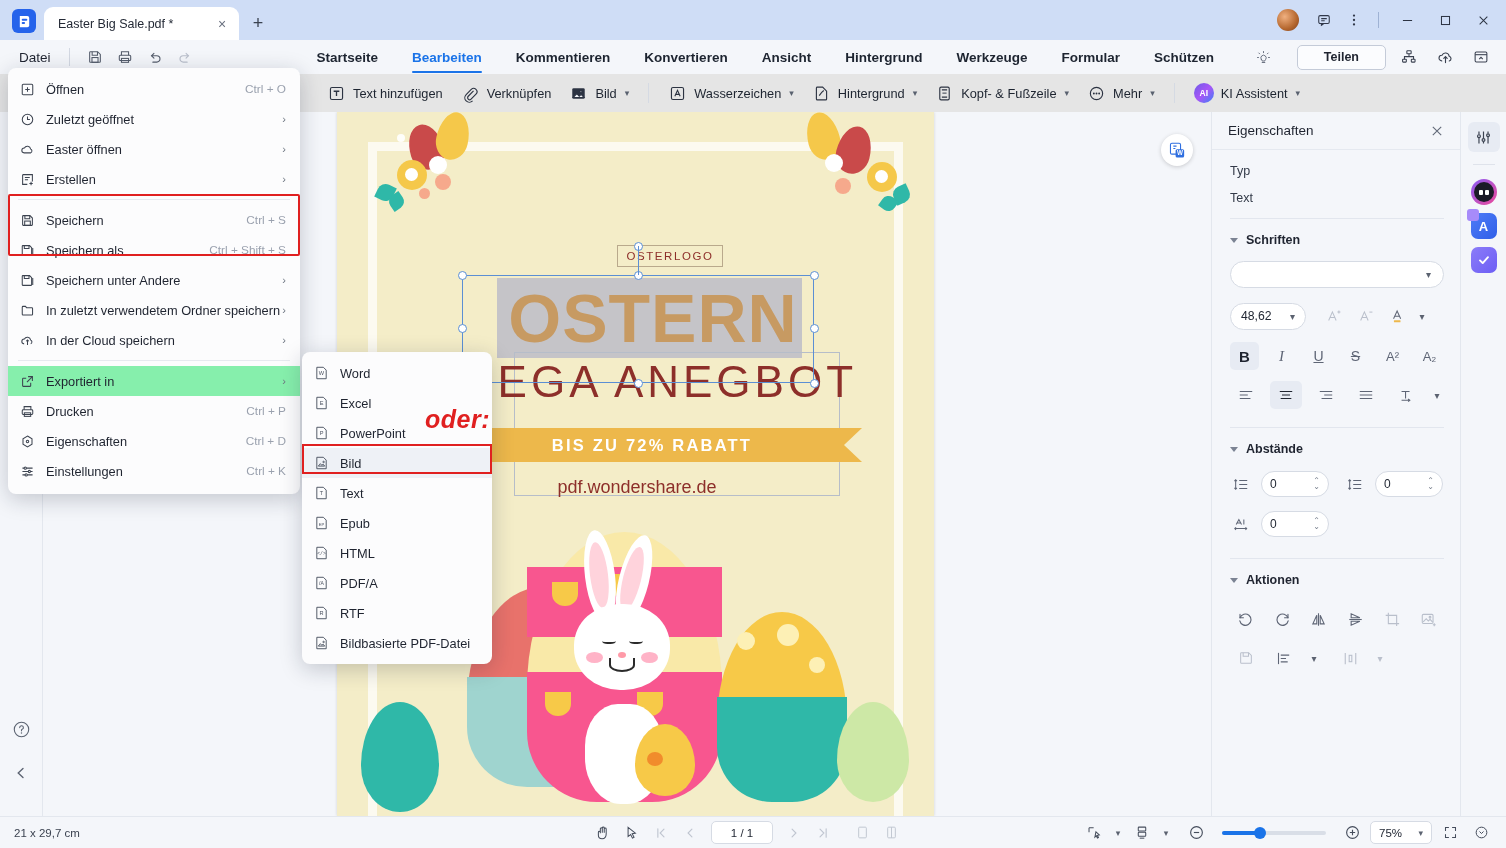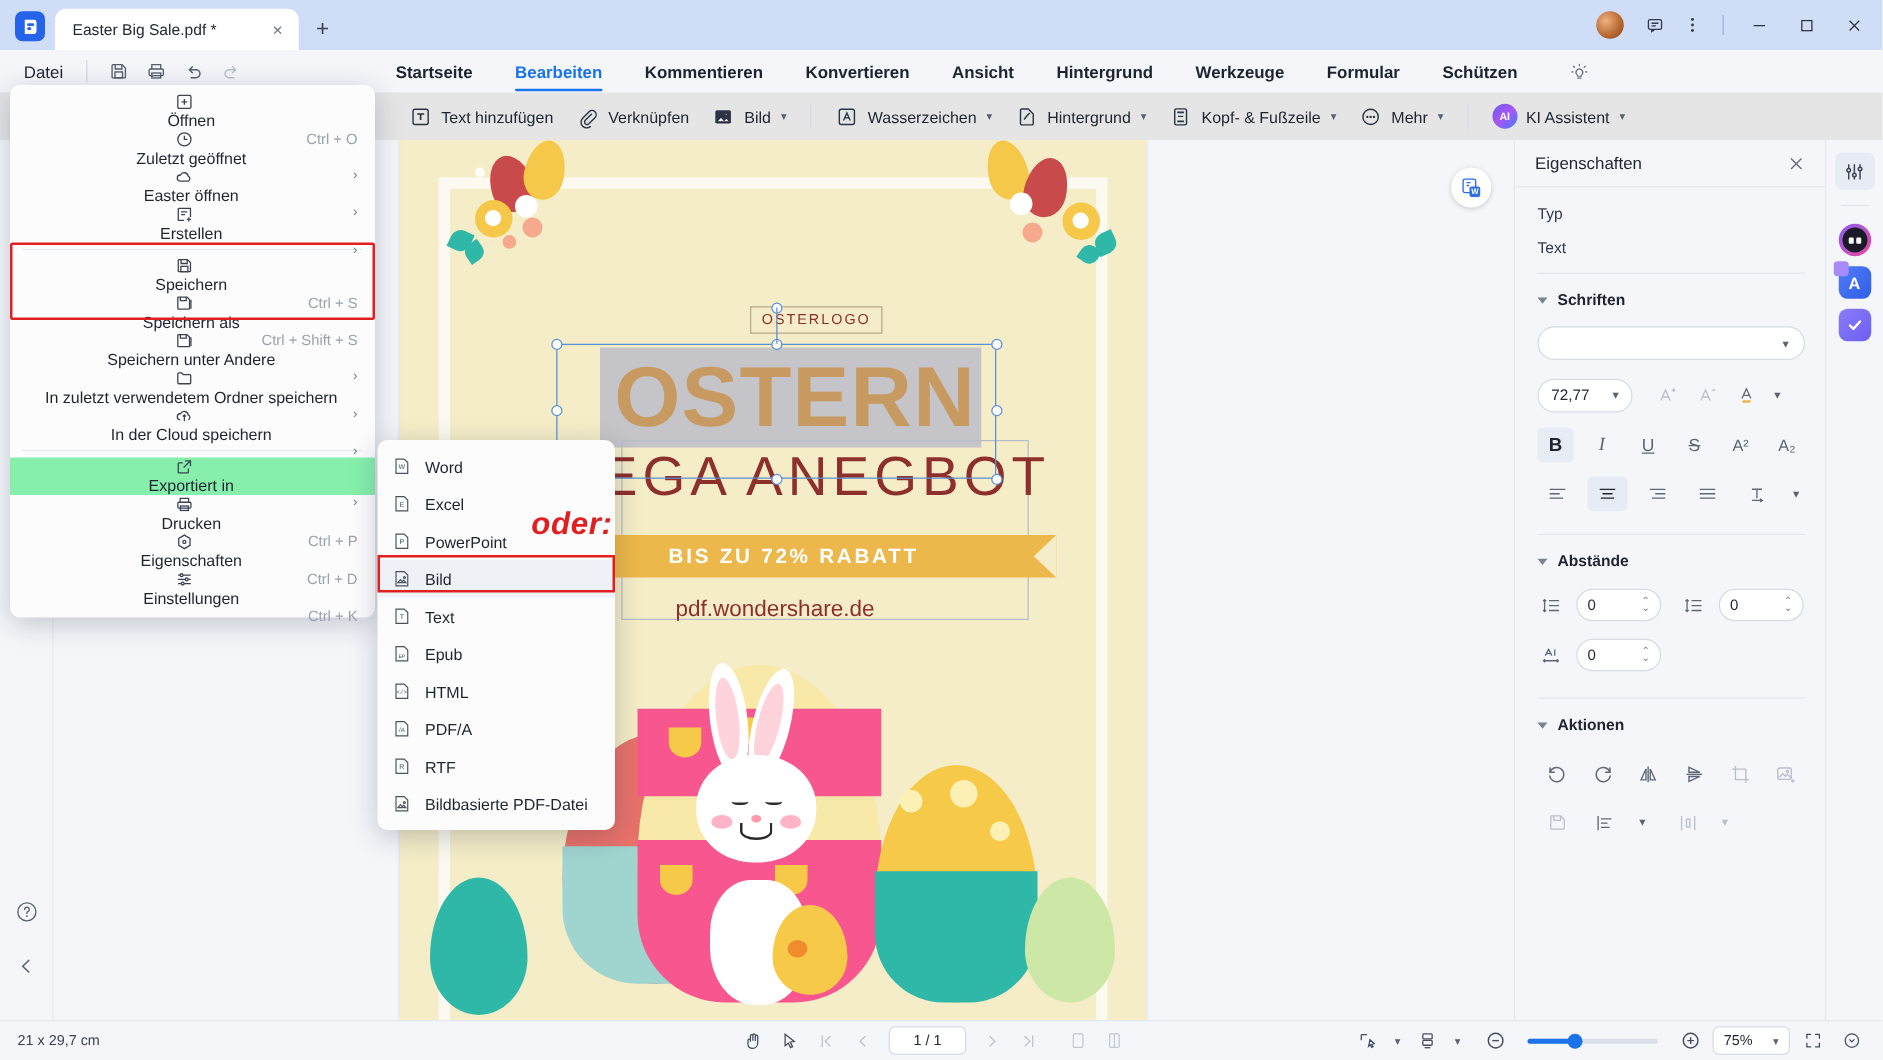--- a/index.html
+++ b/index.html
@@ -119,21 +119,21 @@
   }
   .rail-bottom { margin-top: auto; display: flex; flex-direction: column; align-items: center; gap: 18px; padding-bottom: 30px; }
   .rail-icon { width: 26px; height: 26px; display: flex; align-items: center; justify-content: center; color: #5b6371; }
 
   
   .docarea {
     position: absolute; left: 43px; top: 112px; width: 1168px; height: 704px;
     background: #f4f6fa; overflow: hidden;
   }
   .page {
-    position: absolute; left: 277px; top: 0px; width: 597px; height: 704px;
+    position: absolute; left: 294px; top: 0px; width: 597px; height: 704px;
     background: #f4edc8; box-shadow: 0 0 3px rgba(0,0,0,.14);
   }
   .page-inner-border {
     position: absolute; left: 31px; top: 30px; right: 31px; bottom: 0;
     border: 9px solid rgba(255,255,255,.72); border-bottom: none;
   }
   .wbadge {
     position: absolute; left: 1118px; top: 22px;
     width: 32px; height: 32px; border-radius: 50%; background: #fff;
     box-shadow: 0 1px 4px rgba(0,0,0,.18);
@@ -269,21 +269,21 @@
   .zoombox .cv { margin-left: auto; font-size: 9px; color: #5b6270; }
 
   
   .filemenu {
     position: absolute; left: 8px; top: 68px; width: 292px;
     background: #fcfcfd; border-radius: 8px; box-shadow: 0 5px 22px rgba(20,28,48,.22);
     padding: 6px 0 8px 0; z-index: 60;
   }
   .fm-item {
     height: 30px; display: flex; align-items: center; padding: 0 14px 0 12px;
-    font-size: 12.8px; color: #1f2430; position: relative; flex-direction: column;
+    font-size: 12.8px; color: #1f2430; position: relative;
   }
   .fm-item.hl { background: #86efac; }
   .fm-ico { width: 26px; display: flex; align-items: center; color: #3c4350; }
   .fm-label { }
   .fm-short { margin-left: auto; font-size: 11.8px; color: #9aa1ae; }
   .fm-arrow { margin-left: auto; font-size: 11px; color: #6e7682; }
   .fm-sep { height: 1px; background: #e6e9ef; margin: 5px 10px; }
   .redbox {
     position: absolute; left: 8px; width: 292px; border: 2px solid #e02020;
     border-radius: 2px; pointer-events: none; z-index: 61;
@@ -404,20 +404,44 @@
       <div class="rtab">Schützen</div>
       <div class="bulb">
         <svg width="15" height="15" viewBox="0 0 18 18" fill="none" stroke="currentColor" stroke-width="1.15" stroke-linecap="round">
             <path d="M9 3.2v-1.4M4.4 4.6L3.4 3.6M13.6 4.6l1-1M3 9H1.8M16.2 9H15"></path>
             <path d="M6.6 11.6a3.2 3.2 0 1 1 4.8 0c-.5.5-.7 1-.7 1.6H7.3c0-.6-.2-1.1-.7-1.6z"></path>
             <path d="M7.4 15h3.2"></path>
           </svg>
       </div>
     </div>
 
+    <div class="ribbon-right">
+      <div class="teilen-btn">Teilen</div>
+      <div class="rr-icon">
+        <svg width="16" height="16" viewBox="0 0 18 18" fill="none" stroke="currentColor" stroke-width="1.2">
+            <rect x="6.6" y="2" width="4.8" height="3.4" rx=".6"></rect>
+            <rect x="1.8" y="11.6" width="4.2" height="3.2" rx=".6"></rect>
+            <rect x="11.6" y="11.6" width="4.2" height="3.2" rx=".6"></rect>
+            <path d="M9 5.4v3.2M3.9 11.6V8.6h10.2v3"></path>
+          </svg>
+      </div>
+      <div class="rr-icon">
+        <svg width="17" height="17" viewBox="0 0 18 18" fill="none" stroke="currentColor" stroke-width="1.2" stroke-linecap="round">
+            <path d="M5 12.6a3 3 0 0 1 .3-6 4 4 0 0 1 7.6 1.1 2.6 2.6 0 0 1 .1 5"></path>
+            <path d="M9 14.4V8.2M7.2 9.9L9 8.1l1.8 1.8"></path>
+          </svg>
+      </div>
+      <div class="rr-icon">
+        <svg width="16" height="16" viewBox="0 0 18 18" fill="none" stroke="currentColor" stroke-width="1.2">
+            <rect x="2.4" y="3.4" width="13.2" height="11.2" rx="1.4"></rect>
+            <path d="M2.4 6.4h13.2"></path>
+            <path d="M7 11.4L9 9.4l2 2"></path>
+          </svg>
+      </div>
+    </div>
   </div>
 
   <div class="toolbar">
     <div class="tbtn">
       <span class="ico">
         <svg width="17" height="17" viewBox="0 0 18 18" fill="none" stroke="currentColor" stroke-width="1.2">
             <rect x="2.6" y="2.6" width="12.8" height="12.8" rx="1.6"></rect>
             <path d="M6 6.6h6M9 6.6v5" stroke-width="1.4"></path>
           </svg>
       </span>
@@ -629,21 +653,21 @@
         <span>Schriften</span>
       </div>
 
       <div class="font-select">
         <span></span>
         <span class="cv">▾</span>
       </div>
 
       <div class="size-row">
         <div class="size-select">
-          <span>72,77</span>
+          <span>48,62</span>
           <span class="cv">▾</span>
         </div>
         <div class="ic-btn dim" style="margin-left:12px;">
           <svg width="16" height="16" viewBox="0 0 18 18" fill="none" stroke="currentColor" stroke-width="1.15">
               <path d="M3 14L7.2 4.4 11.4 14M4.6 10.8h5.2"></path>
               <path d="M12.8 4.6h3.4M14.5 2.9v3.4"></path>
             </svg>
         </div>
         <div class="ic-btn dim">
           <svg width="16" height="16" viewBox="0 0 18 18" fill="none" stroke="currentColor" stroke-width="1.15">

